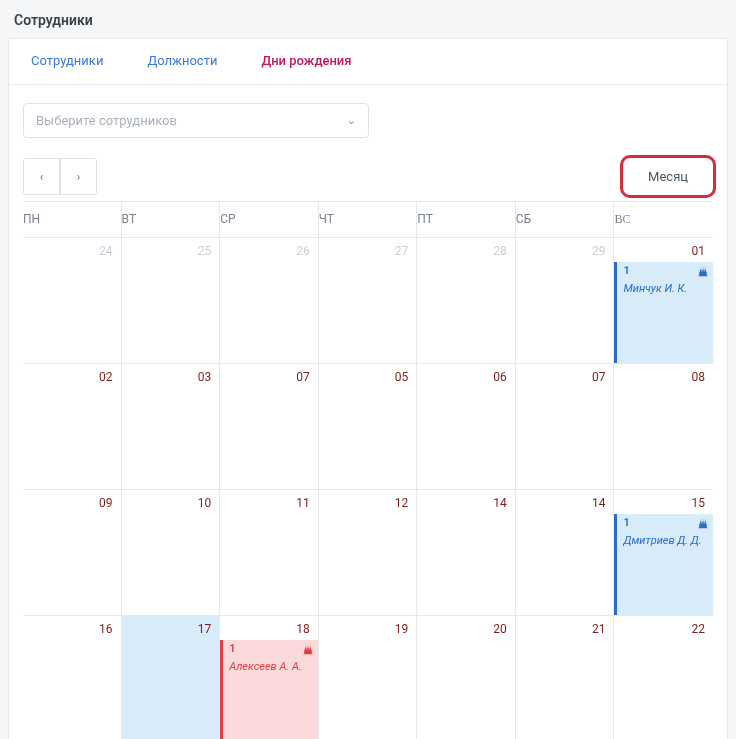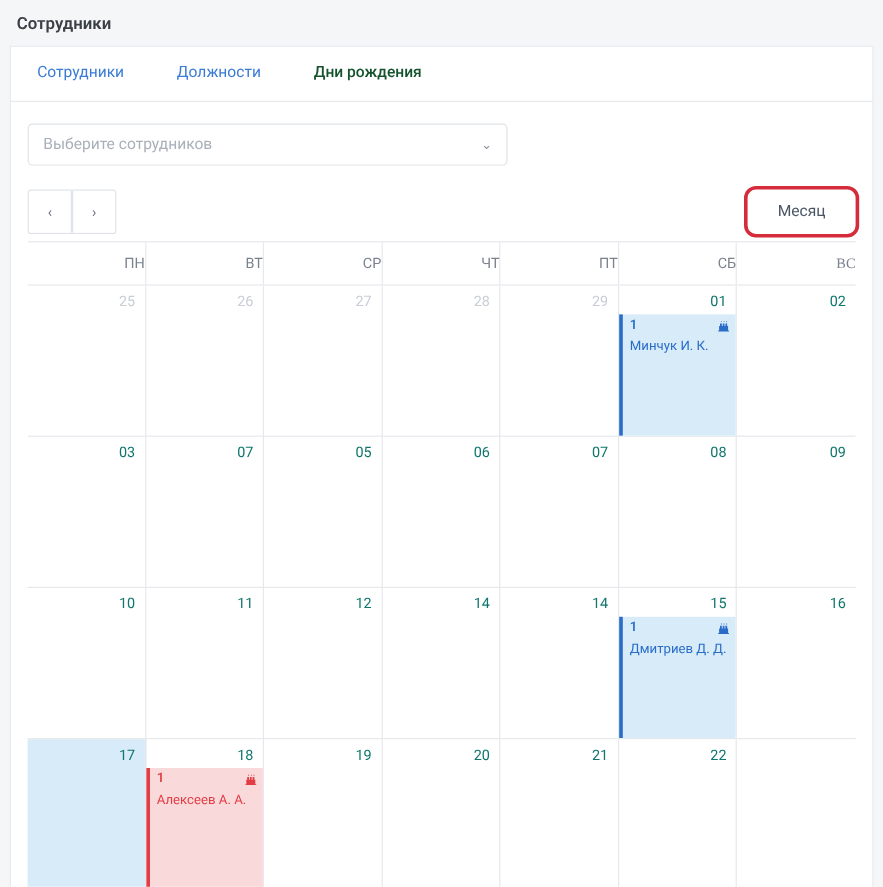--- a/index.html
+++ b/index.html
@@ -27,30 +27,30 @@
       display: flex;
       border-bottom: 1px solid #e6e8eb;
     }
     .tab {
       padding: 14px 22px;
       cursor: pointer;
       color: #3a7bd5;
       font-size: 13px;
     }
     .tab.active {
-      color: #14532d;
+      color: #be185d;
       border-bottom: 2px solid transparent;
       font-weight: 500;
     }
     .content { padding: 18px 14px 0; }
     .select-wrap {
       border: 1px solid #dfe3e8;
       border-radius: 4px;
       padding: 9px 12px;
-      width: 400px;
+      width: 346px;
       display: flex;
       justify-content: space-between;
       align-items: center;
       color: #a9b0ba;
       cursor: pointer;
       margin-bottom: 20px;
     }
     .select-wrap .chev { color: #8a929e; font-size: 11px; }
     .toolbar {
       display: flex;
@@ -106,21 +106,21 @@
     .calendar {
       border-top: 1px solid #e6e8eb;
       margin-top: 6px;
     }
     .cal-head {
       display: grid;
       grid-template-columns: repeat(7, 1fr);
       border-bottom: 1px solid #e6e8eb;
     }
     .cal-head > div {
-      text-align: right;
+      text-align: left;
       padding: 10px 0;
       font-size: 12px;
       color: #7a828e;
       border-right: 1px solid #e6e8eb;
     }
     .cal-head > div:last-child { border-right: none; font-family: Liberation Serif, serif; }
     .cal-body {
       display: grid;
       grid-template-columns: repeat(7, 1fr);
     }
@@ -128,21 +128,21 @@
       border-right: 1px solid #e6e8eb;
       border-bottom: 1px solid #e6e8eb;
       min-height: 126px;
       position: relative;
       padding: 6px 6px 0 0;
     }
     .cell:nth-child(7n) { border-right: none; }
     .daynum {
       text-align: right;
       font-size: 12px;
-      color: #0f766e;
+      color: #7f1d1d;
       padding-right: 2px;
     }
     .daynum.other { color: #c9ced6; }
     .cell.today { background: #d7ebf8; }
     .event-blue, .event-red {
       position: absolute;
       left: 0; right: 0;
       top: 24px;
       bottom: 0;
       padding: 3px 4px 0 6px;
@@ -160,21 +160,21 @@
       color: #e23c44;
     }
     .ev-row1 {
       display: flex;
       justify-content: space-between;
       align-items: flex-start;
       line-height: 1.1;
     }
     .ev-count { font-weight: 600; }
     .ev-icon { font-size: 12px; }
-    .ev-name { margin-top: 2px; white-space: nowrap; }
+    .ev-name { margin-top: 2px; white-space: nowrap; font-style: italic; }
   </style>
 </head>
 <body>
 
 <div class="page-title">Сотрудники</div>
 
 <div class="card">
   <div class="tabs">
     <div class="tab">Сотрудники</div>
     <div class="tab">Должности</div>
@@ -205,20 +205,23 @@
           <div>ПН</div>
           <div>ВТ</div>
           <div>СР</div>
           <div>ЧТ</div>
           <div>ПТ</div>
           <div>СБ</div>
           <div>ВС</div>
         </div>
       <div class="cal-body" id="cal-body">
           <div class="cell">
+            <div class="daynum other">24</div>
+          </div>
+          <div class="cell">
             <div class="daynum other">25</div>
           </div>
           <div class="cell">
             <div class="daynum other">26</div>
           </div>
           <div class="cell">
             <div class="daynum other">27</div>
           </div>
           <div class="cell">
             <div class="daynum other">28</div>

